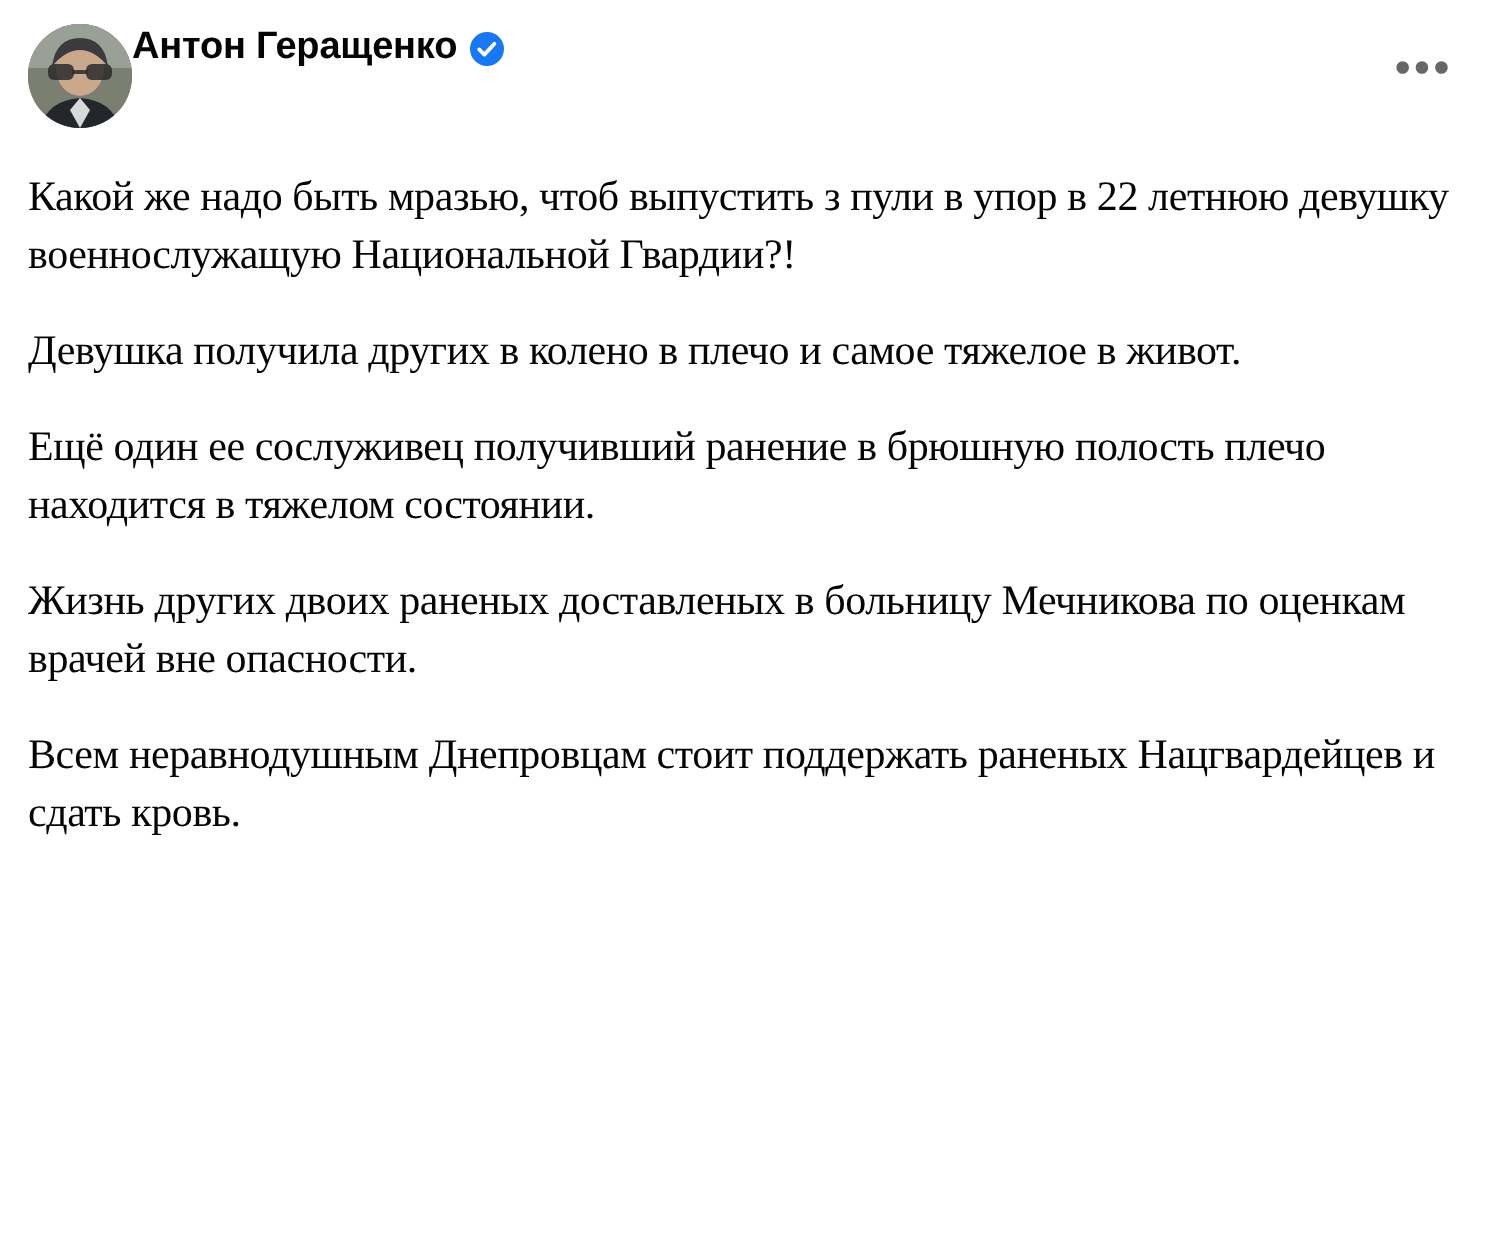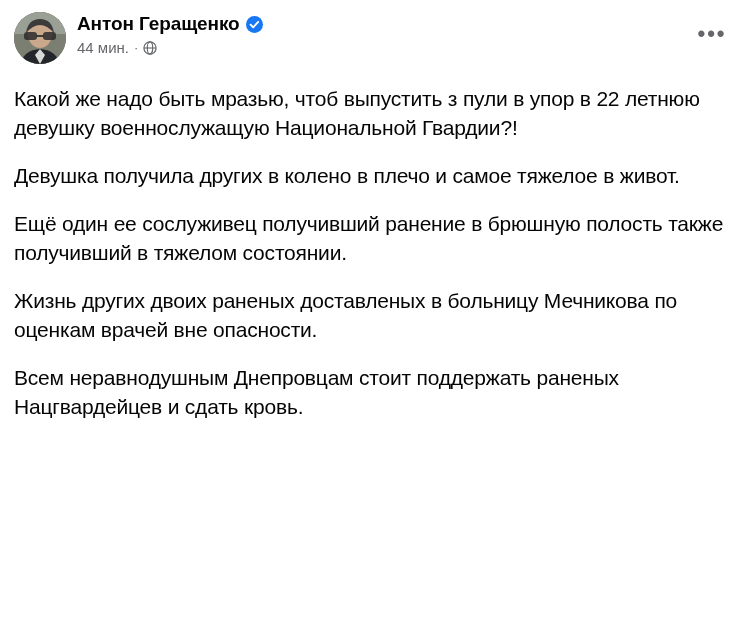--- a/index.html
+++ b/index.html
@@ -38,21 +38,20 @@
     border-radius: 50%;
     overflow: hidden;
     flex: 0 0 52px;
     background: #6b6f63;
     position: relative;
     margin-top: 2px;
   }
   .avatar svg { display: block; }
 
   .header-text {
-    margin-left: 11px;
     display: flex;
     flex-direction: column;
     justify-content: center;
     padding-top: 4px;
   }
 
   .name-row {
     display: flex;
     align-items: center;
     line-height: 20px;
@@ -116,20 +115,21 @@
     font-weight: bold;
   }
 
   
   .post-body {
     margin-top: 12px;
     font-size: 21px;
     line-height: 29px;
     color: #050505;
     letter-spacing: -0.2px;
+    font-family: Liberation Serif, serif;
   }
 
   .post-body p {
     margin: 0 0 19px 0;
   }
   .post-body p:last-child { margin-bottom: 4px; }
 </style>
 </head>
 <body>
 
@@ -154,39 +154,28 @@
     <div class="header-text">
       <div class="name-row">
         <span class="author-name">Антон Геращенко</span>
         <span class="verified-badge">
           <svg width="17" height="17" viewBox="0 0 17 17" aria-hidden="true">
             <circle cx="8.5" cy="8.5" r="8.5" fill="#1877f2"></circle>
             <path d="M4.6 8.7 L7.2 11.3 L12.2 5.9" fill="none" stroke="#ffffff" stroke-width="1.9" stroke-linecap="round" stroke-linejoin="round"></path>
           </svg>
         </span>
       </div>
-      <div class="meta-row">
-        <span class="meta-time">44 мин.</span>
-        <span class="meta-dot">·</span>
-        <span class="globe-icon">
-          <svg width="14" height="14" viewBox="0 0 14 14" aria-hidden="true">
-            <circle cx="7" cy="7" r="6.1" fill="none" stroke="#65676b" stroke-width="1.2"></circle>
-            <ellipse cx="7" cy="7" rx="2.7" ry="6.1" fill="none" stroke="#65676b" stroke-width="1.1"></ellipse>
-            <line x1="1" y1="7" x2="13" y2="7" stroke="#65676b" stroke-width="1.1"></line>
-          </svg>
-        </span>
-      </div>
     </div>
 
     <div class="more-button">
       <span class="dots">•••</span>
     </div>
   </div>
 
   <div class="post-body">
     <p>Какой же надо быть мразью, чтоб выпустить з пули в упор в 22 летнюю девушку военнослужащую Национальной Гвардии?!</p>
     <p>Девушка получила других в колено в плечо и самое тяжелое в живот.</p>
-    <p>Ещё один ее сослуживец получивший ранение в брюшную полость также получивший в тяжелом состоянии.</p>
+    <p>Ещё один ее сослуживец получивший ранение в брюшную полость плечо находится в тяжелом состоянии.</p>
     <p>Жизнь других двоих раненых доставленых в больницу Мечникова по оценкам врачей вне опасности.</p>
     <p>Всем неравнодушным Днепровцам стоит поддержать раненых Нацгвардейцев и сдать кровь.</p>
   </div>
 
 </div>
 
 </body></html>

